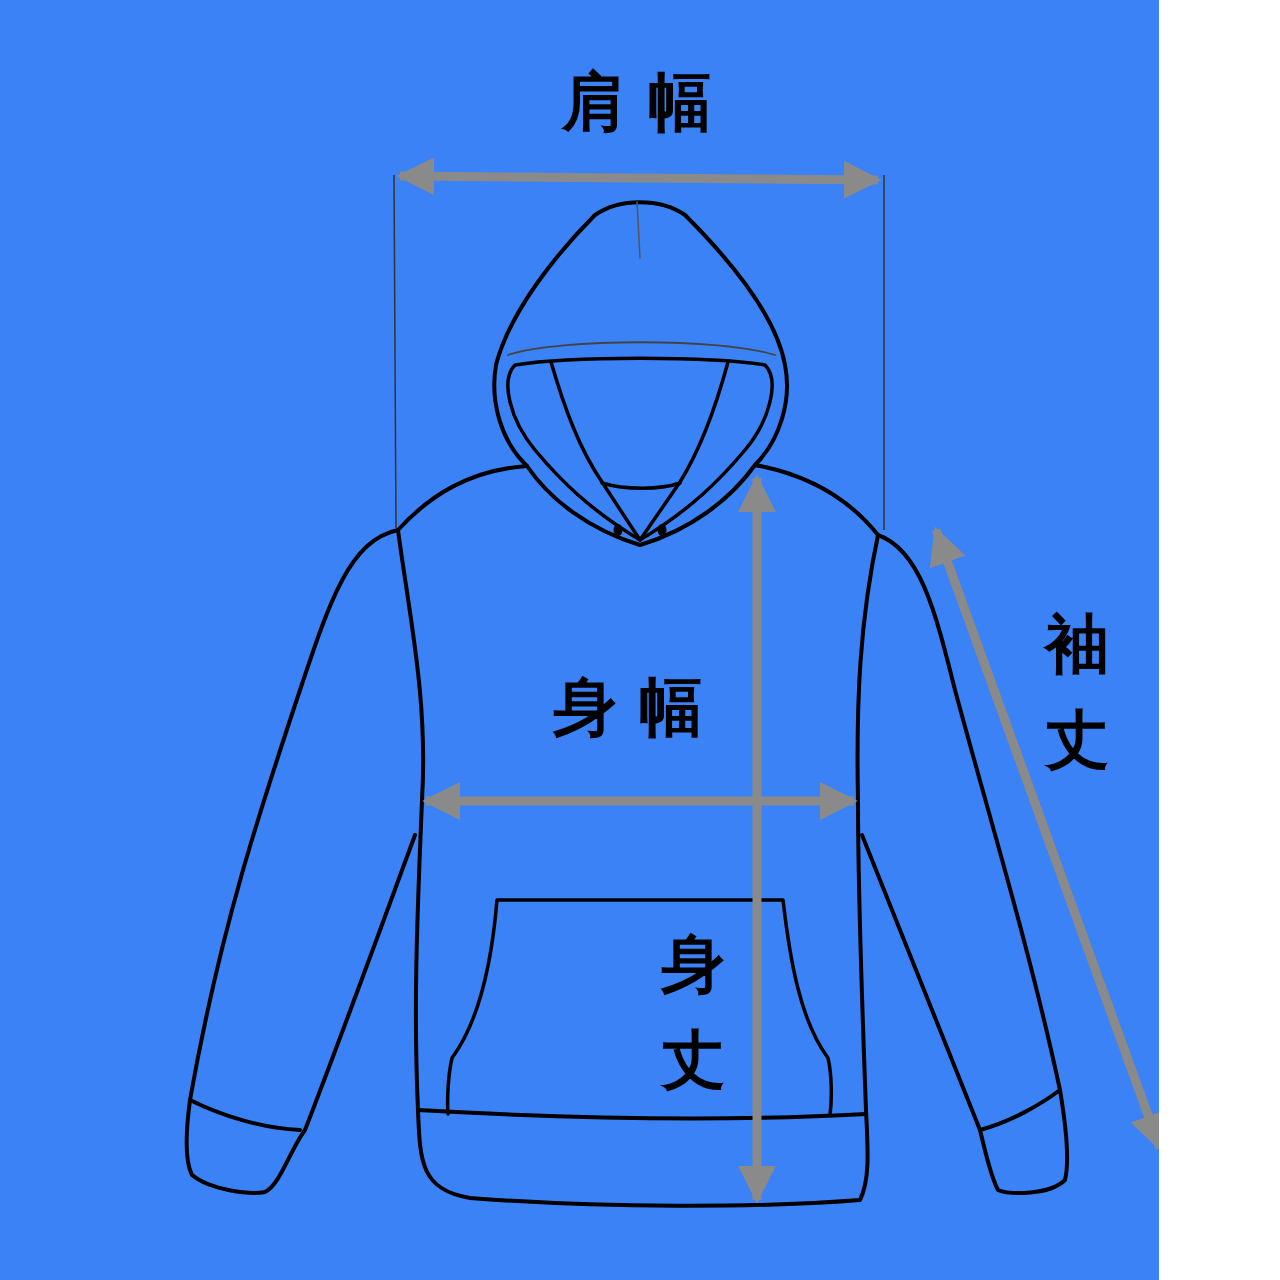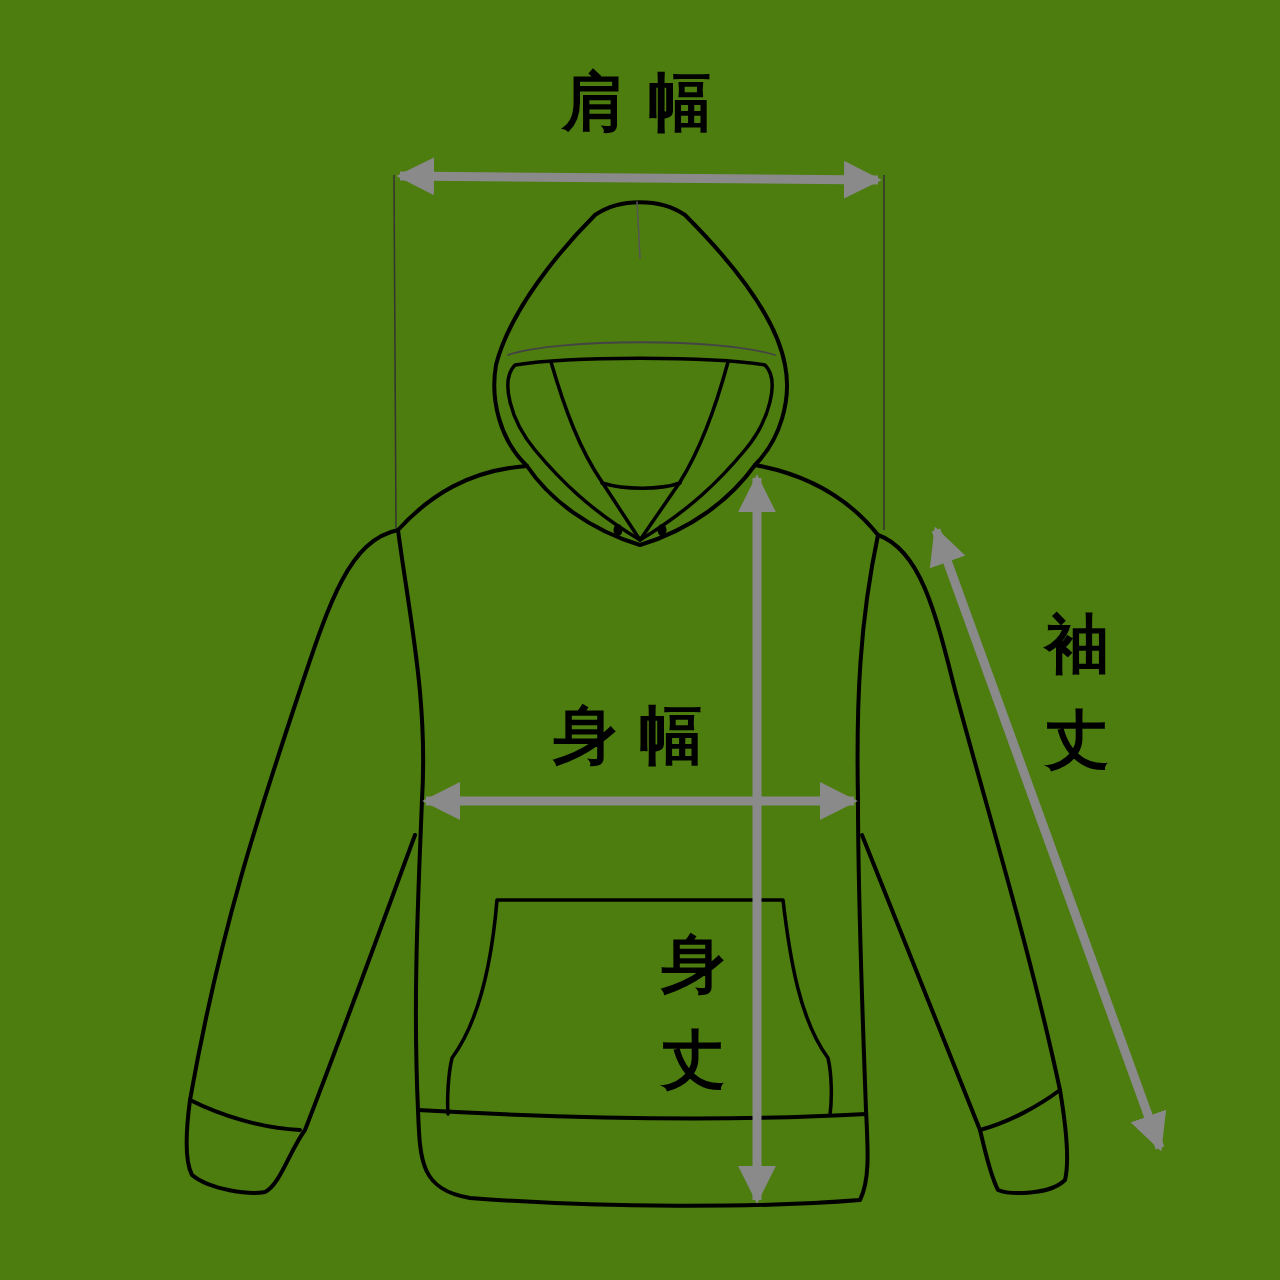--- a/index.html
+++ b/index.html
@@ -1,16 +1,16 @@
 <!DOCTYPE html>
 <html><head>
   <meta charset="utf-8">
   <style>
     html, body { margin: 0; padding: 0; background: #ffffff; }
-    .canvas { position: relative; width: 1280px; height: 1280px; background: #4d7c0f; overflow: hidden; }
+    .canvas { position: relative; width: 1159px; height: 1280px; background: #3b82f6; overflow: hidden; }
     svg.drawing { position: absolute; left: 0; top: 0; }
     .label {
       position: absolute;
       font-family: "DejaVu Sans", sans-serif;
       font-weight: bold;
       color: #000;
       line-height: 1;
       white-space: nowrap;
     }
     .label.h { font-size: 64px; letter-spacing: 22px; }
@@ -64,21 +64,21 @@
       <line x1="426" y1="801" x2="854" y2="801" marker-start="url(#ah)" marker-end="url(#ah)"></line>
       <line x1="757" y1="478" x2="757" y2="1200" marker-start="url(#ah)" marker-end="url(#ah)"></line>
       <line x1="936" y1="530" x2="1160" y2="1148" marker-start="url(#ah)" marker-end="url(#ah)"></line>
     </g>
   </svg>
 
   <div class="label h" style="left:562px; top:70px;">
     <span>肩幅</span>
   </div>
 
-  <div class="label h" style="left:553px; top:703px;">
+  <div class="label h" style="left:553px; top:675px;">
     <span>身幅</span>
   </div>
 
   <div class="label v" style="left:658px; top:932px;">
     <span>身</span>
     <span>丈</span>
   </div>
 
   <div class="label v" style="left:1042px; top:612px;">
     <span>袖</span>

